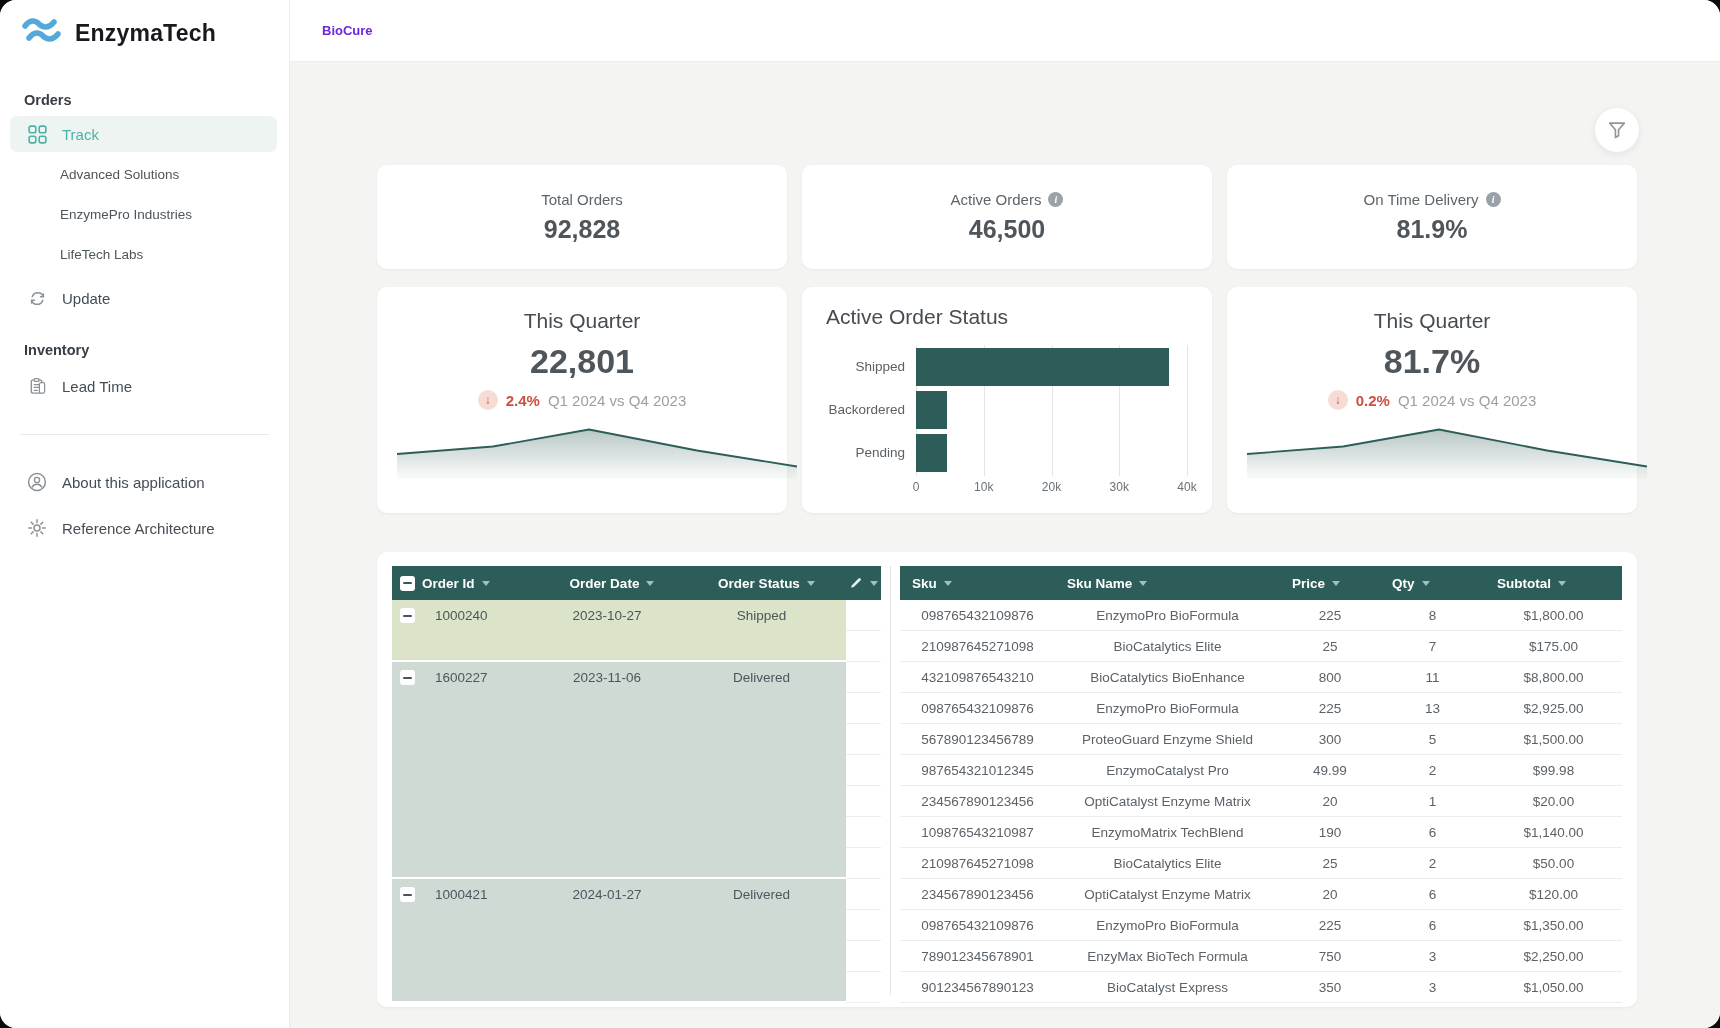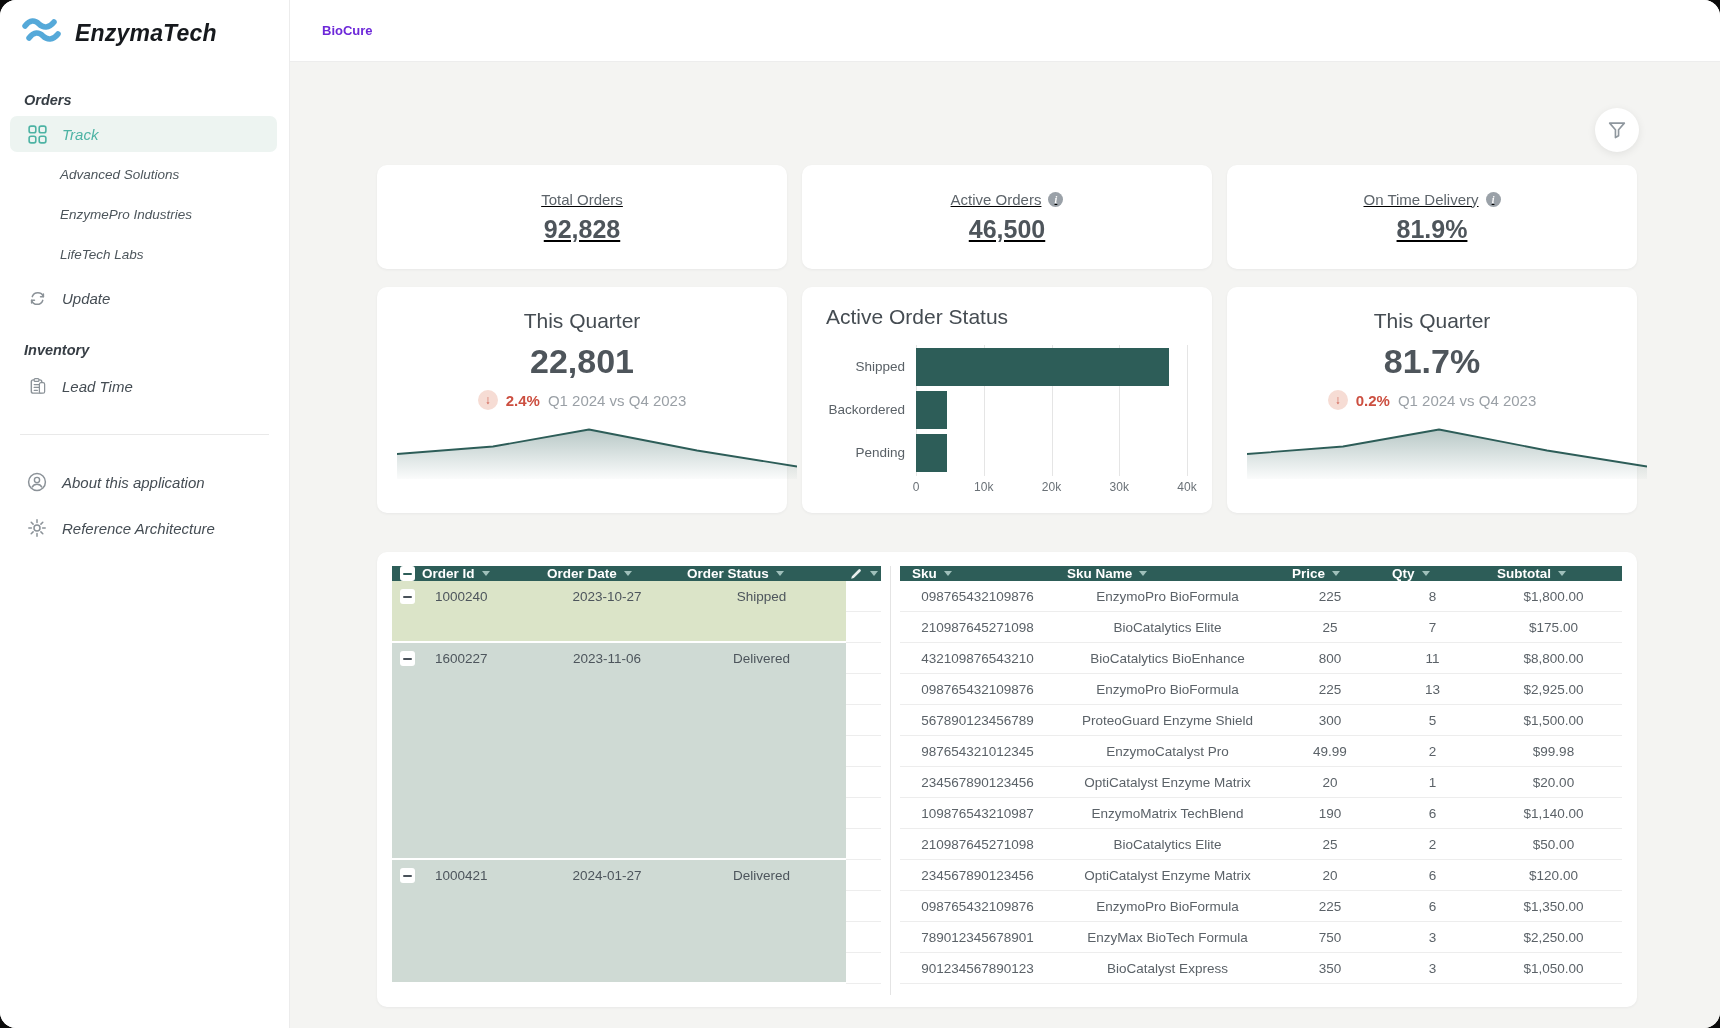--- a/index.html
+++ b/index.html
@@ -1,20 +1,20 @@
 <!DOCTYPE html>
 <html><head>
 <meta charset="utf-8">
 <style>
   * { margin:0; padding:0; box-sizing:border-box; }
   body { background:#0b0b0b; font-family:"Liberation Sans", sans-serif; }
   .stage { width:1720px; height:1028px; border-radius:16px; overflow:hidden; display:flex; background:#f4f4f2; position:relative; }
 
   
-  aside { width:290px; background:#fff; border-right:1px solid #ececec; flex:none; display:flex; flex-direction:column;font-style:italic; }
+  aside { width:290px; background:#fff; border-right:1px solid #ececec; flex:none; display:flex; flex-direction:column; }
   .logo-row { height:66px; padding-left:22px; display:flex; align-items:center; gap:13px; }
   .logo-text { font-size:23px; font-weight:700; color:#16191d; letter-spacing:.2px; }
   .side-label { margin:26px 0 6px 24px; font-size:14.5px; font-weight:600; color:#363d44; }
   .side-label.second { margin-top:22px; }
   .side-item { height:40px; display:flex; align-items:center; gap:15px; padding-left:27px; font-size:15px; color:#454d54; font-weight:500; cursor:pointer; }
   .side-item.main { height:36px; margin:8px 12px 2px 10px; padding-left:17px; border-radius:7px; }
   .side-item.active { background:#edf4f1; color:#4db3a4; }
   .side-item.active .side-ic { color:#4db3a4; }
   .side-item.indent { padding-left:60px; font-size:13.5px; font-weight:400; color:#4d565c; }
   .side-item.tall { height:44px; margin-top:2px; }
@@ -33,21 +33,21 @@
   .user-name { font-size:15.5px; font-weight:600; color:#2c3338; }
   .chev { color:#9aa1a8; display:inline-flex; margin-left:2px; }
 
   .content { position:relative; flex:1; background:#f4f4f2; border-top-left-radius:10px; }
   .card { background:#fff; border-radius:10px; box-shadow:0 1px 3px rgba(20,28,36,.05); }
 
   .filter-btn { position:absolute; left:1305px; top:46px; width:44px; height:44px; border-radius:50%; background:#fff; border:none; box-shadow:0 2px 8px rgba(0,0,0,.08); display:flex; align-items:center; justify-content:center; cursor:pointer; color:#8f979e; }
 
   
   .kpi-row { position:absolute; left:87px; top:103px; width:1260px; display:flex; justify-content:space-between; }
-  .kpi-card { width:410px; height:104px; display:flex; flex-direction:column; align-items:center; justify-content:center; gap:7px;text-decoration:underline; }
+  .kpi-card { width:410px; height:104px; display:flex; flex-direction:column; align-items:center; justify-content:center; gap:7px; }
   .kpi-label-row { display:flex; align-items:center; gap:7px; font-size:15px; color:#5d646a; }
   .kpi-value { font-size:25px; font-weight:700; color:#4e555b; }
   .info-ic { width:15px; height:15px; border-radius:50%; background:#9aa1a8; color:#fff; font-size:10px; font-weight:700; display:inline-flex; align-items:center; justify-content:center; font-family:"Liberation Serif", serif; font-style:italic; cursor:pointer; }
 
   
   .mid-row { position:absolute; left:87px; top:225px; width:1260px; display:flex; justify-content:space-between; }
   .mid-row .card { width:410px; height:226px; position:relative; }
   .q-title { text-align:center; margin-top:22px; font-size:21px; color:#454c52; font-weight:500; }
   .q-value { text-align:center; margin-top:9px; font-size:34px; font-weight:700; color:#4e555b; }
   .q-delta { display:flex; align-items:center; justify-content:center; gap:8px; margin-top:9px; }
@@ -68,32 +68,32 @@
   .bc-bar { height:38px; background:#2d5d58; }
   .bc-axis { position:relative; height:20px; margin-top:4px; }
   .bc-axis span { position:absolute; transform:translateX(-50%); font-size:12px; color:#6a7177; top:2px; }
 
   
   .table-card { position:absolute; left:87px; top:490px; width:1260px; height:455px; padding:14px 15px 8px 15px; display:flex; }
   .lt { width:489px; flex:none; }
   .rt { flex:1; }
   .tsep { width:19px; flex:none; position:relative; }
   .tsep::after { content:""; position:absolute; left:9px; top:0; bottom:4px; width:1px; background:#e4e4e4; }
-  .thead { height:15px; background:#2d5d58; display:flex; align-items:center; color:#fff; font-size:13.5px; font-weight:600; }
+  .thead { height:34px; background:#2d5d58; display:flex; align-items:center; color:#fff; font-size:13.5px; font-weight:600; }
   .th { display:flex; align-items:center; gap:7px; }
   .caret { width:0; height:0; border-left:4px solid transparent; border-right:4px solid transparent; border-top:5px solid #9fc0bb; display:inline-block; cursor:pointer; }
   .cb { width:15px; height:15px; background:#fff; border-radius:3px; position:relative; display:inline-block; flex:none; cursor:pointer; }
   .cb::after { content:""; position:absolute; left:3px; right:3px; top:6.5px; height:2px; background:#49525a; border-radius:1px; }
   .cb.teal::after { background:#2d5d58; }
 
   .lt .c0 { width:145px; padding-left:8px; }
   .lt .c1 { width:140px; }
   .lt .c2 { width:169px; }
   .lt .c3 { width:35px; justify-content:center; }
-  .lt-head .c1, .lt-head .c2 { padding-left:10px; }
+  .lt-head .c1, .lt-head .c2 { padding-left:10px;justify-content:center; }
   .lt-body { display:flex; }
   .lt-groups { width:454px; flex:none; }
   .lt-group { display:flex; align-items:flex-start; border-bottom:2px solid #fff; cursor:pointer; }
   .lt-group.hl-green { background:#dbe4c8; }
   .lt-group.hl-teal { background:#cfdad4; }
   .lt-group .cell { height:31px; display:flex; align-items:center; font-size:13.5px; color:#4d555c; }
   .lt-group .c0 { gap:20px; }
   .lt-group .c1, .lt-group .c2 { justify-content:center; }
   .lt-editcol { flex:1; }
   .lt-editcell { height:31px; border-bottom:1px solid #ededed; cursor:pointer; }

